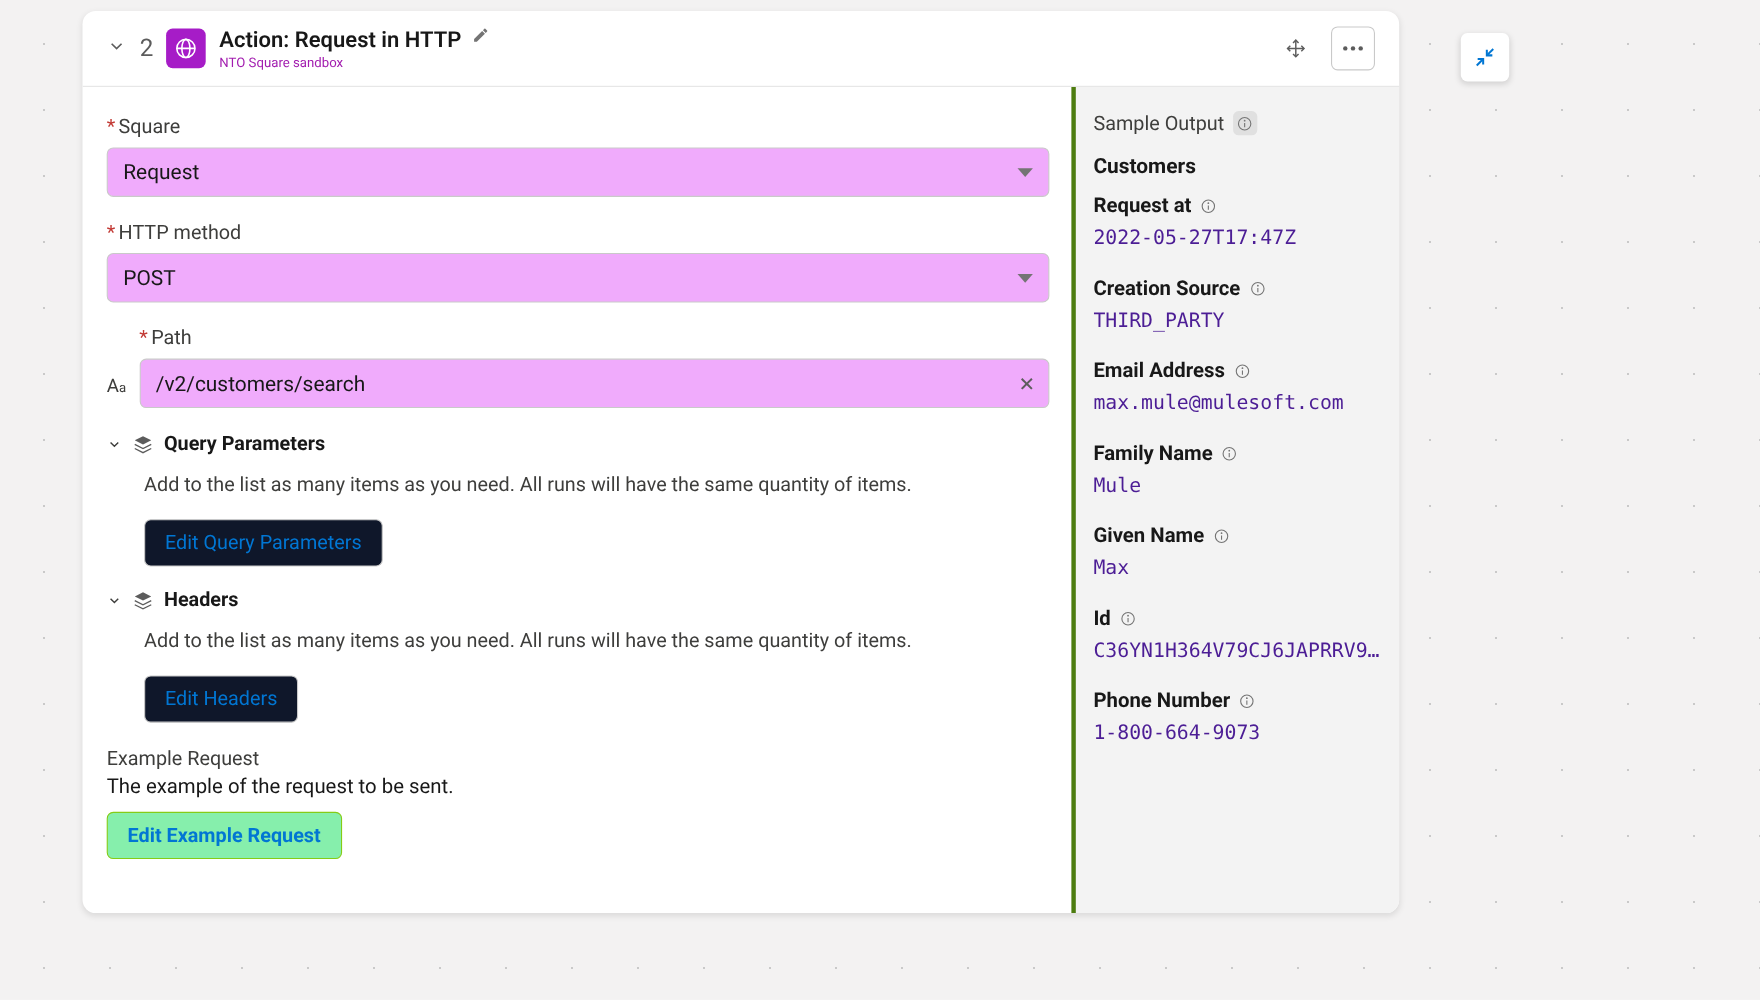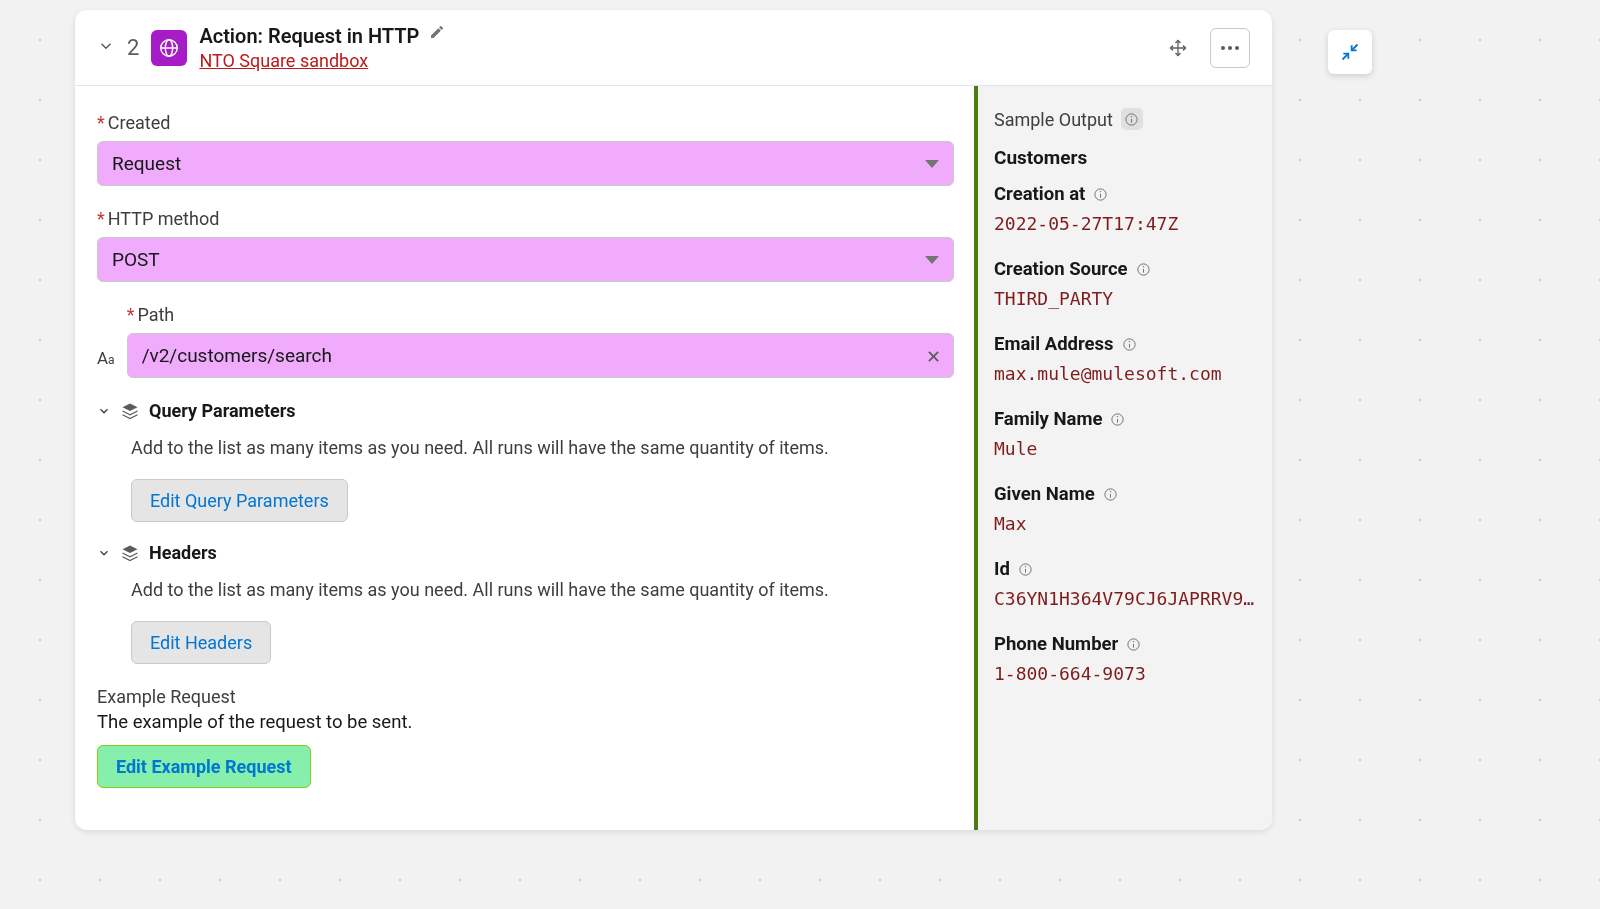--- a/index.html
+++ b/index.html
@@ -45,21 +45,21 @@
     width: 36px; height: 36px;
     background: #a61cc7;
     border-radius: 6px;
     display: flex; align-items: center; justify-content: center;
     flex-shrink: 0;
   }
   .action-icon svg { width: 22px; height: 22px; fill: #fff; }
   .title-block { display: flex; flex-direction: column; gap: 2px; }
   .title-line { display: flex; gap: 10px; }
   .title-text { font-size: 20px; font-weight: 600; color: #181818; }
-  .subtitle-text { font-size: 18px; color: #b91c1c; text-decoration: underline; }
+  .subtitle-text { font-size: 12px; color: #a21caf; }
   .edit-pencil { width: 16px; height: 16px; fill: #747474; }
   .header-spacer { flex: 1; }
   .move-btn, .more-btn {
     width: 40px; height: 40px;
     background: #fff;
     display: flex; align-items: center; justify-content: center;
     cursor: pointer;
   }
   .more-btn { border: 1px solid #c9c9c9; border-radius: 6px; }
   .move-btn svg { width: 20px; height: 20px; stroke: #5c5c5c; stroke-width: 1.6; fill: none; }
@@ -118,21 +118,21 @@
     font-size: 18px; color: #3e3e3c; margin-left: 34px; margin-bottom: 18px; line-height: 1.45;
   }
   .outline-btn {
     display: inline-block;
     margin-left: 34px;
     border: 1px solid #c9c9c9;
     border-radius: 6px;
     padding: 10px 18px;
     font-size: 18px;
     color: #0176d3;
-    background: #e5e5e5;
+    background: #0f172a;
     cursor: pointer;
   }
   .example-block { margin-top: 22px; }
   .example-label { font-size: 18px; color: #3e3e3c; margin-bottom: 4px; }
   .example-desc { font-size: 18.5px; color: #181818; margin-bottom: 12px; }
   .example-btn {
     display: inline-block;
     border: 1px solid #84cc16;
     border-radius: 6px;
     padding: 10px 18px;
@@ -155,21 +155,21 @@
   .info-badge {
     width: 22px; height: 22px; border-radius: 5px; background: #e0e0e0;
     display: inline-flex; align-items: center; justify-content: center;
   }
   .info-badge svg, .info-icon svg { width: 15px; height: 15px; stroke: #747474; stroke-width: 1.6; fill: none; }
   .info-icon { display: inline-flex; align-items: center; }
   .out-group-title { font-size: 19px; font-weight: 700; color: #181818; margin-bottom: 14px; }
   .out-field { margin-bottom: 24px; }
   .out-label-row { display: flex; align-items: center; gap: 8px; margin-bottom: 8px; }
   .out-label { font-size: 18.5px; font-weight: 700; color: #181818; }
-  .out-value { font-size: 18px; font-family: "SFMono-Regular", Menlo, Consolas, monospace; color: #7f1d1d; overflow: hidden; text-overflow: ellipsis; white-space: nowrap; }
+  .out-value { font-size: 18px; font-family: "SFMono-Regular", Menlo, Consolas, monospace; color: #4c1d95; overflow: hidden; text-overflow: ellipsis; white-space: nowrap; }
 
   .collapse-floating {
     position: absolute;
     top: 30px;
     left: 1328px;
     width: 44px; height: 44px;
     background: #fff;
     border-radius: 6px;
     box-shadow: 0 2px 6px rgba(0,0,0,0.15);
     display: flex; align-items: center; justify-content: center;
@@ -223,21 +223,21 @@
           <span></span>
           <span></span>
         </div>
     </div>
   </div>
 
   <div class="card-body">
     <div class="form-area">
 
       <div class="field-group">
-        <label class="field-label"><span class="required">*</span><span>Created</span></label>
+        <label class="field-label"><span class="required">*</span><span>Square</span></label>
         <div class="select-box">
           <span>Request</span>
           <span class="select-caret"></span>
         </div>
       </div>
 
       <div class="field-group">
         <label class="field-label"><span class="required">*</span><span>HTTP method</span></label>
         <div class="select-box">
           <span>POST</span>
@@ -306,21 +306,21 @@
               <circle cx="12" cy="12" r="9"></circle>
               <line x1="12" y1="11" x2="12" y2="17"></line>
               <circle cx="12" cy="7.5" r="0.5" fill="#747474"></circle>
             </svg>
         </span>
       </div>
       <div class="out-group-title">Customers</div>
 
       <div class="out-field">
         <div class="out-label-row">
-          <span class="out-label">Creation at</span>
+          <span class="out-label">Request at</span>
           <span class="info-icon">
               <svg viewBox="0 0 24 24">
                 <circle cx="12" cy="12" r="9"></circle>
                 <line x1="12" y1="11" x2="12" y2="17"></line>
                 <circle cx="12" cy="7.5" r="0.5" fill="#747474"></circle>
               </svg>
             </span>
         </div>
         <div class="out-value">2022-05-27T17:47Z</div>
       </div>

